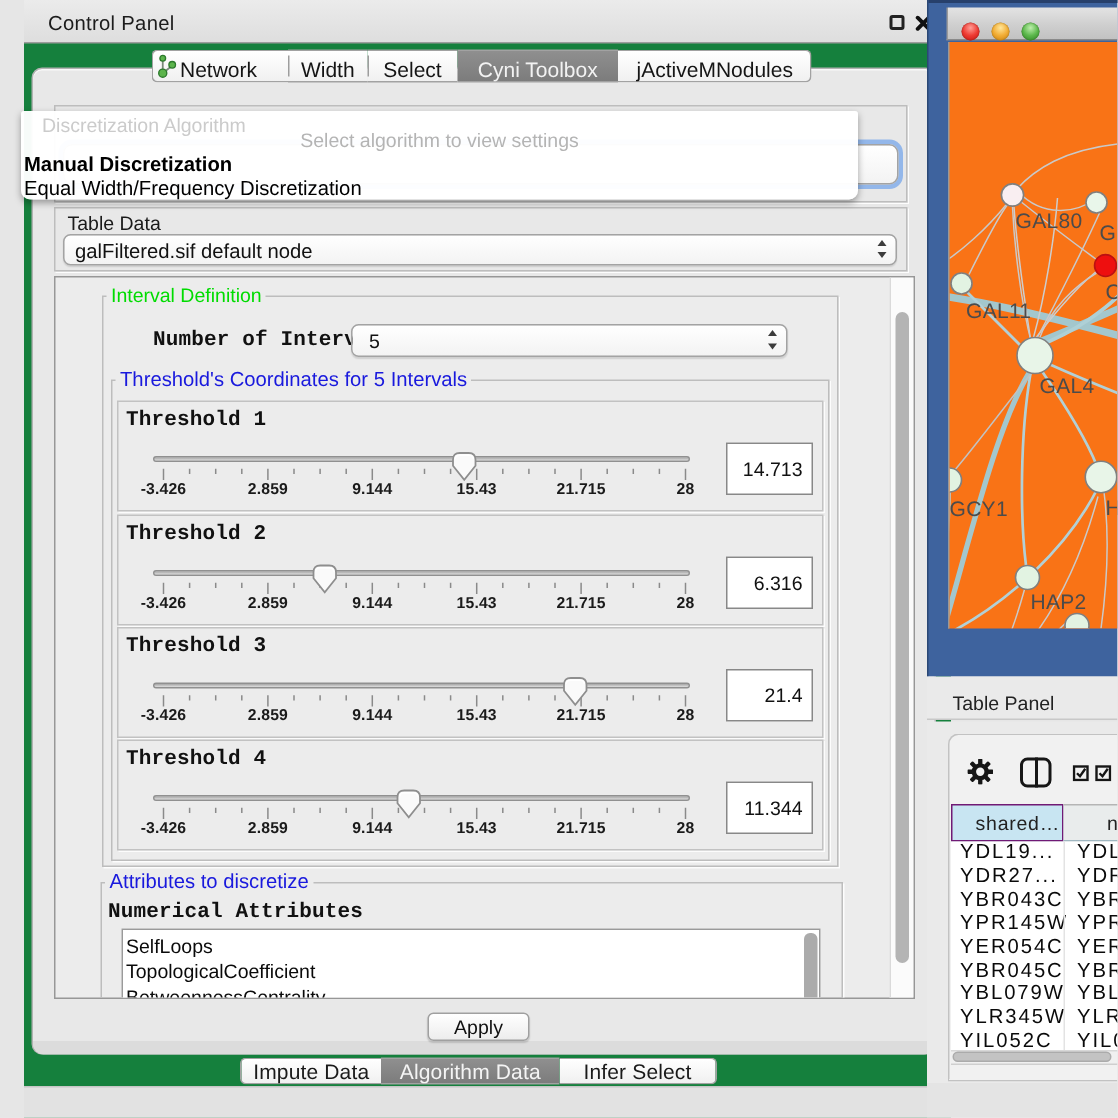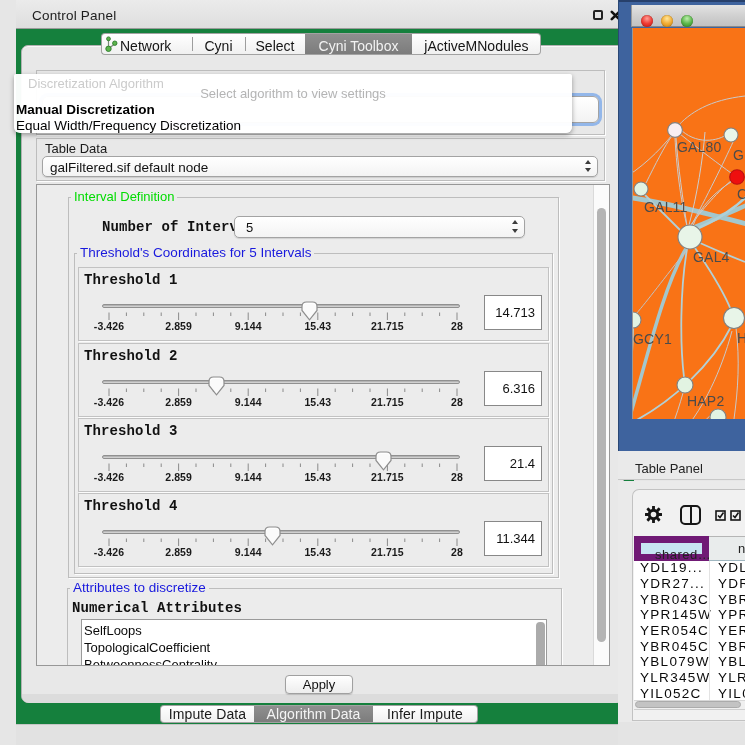--- a/index.html
+++ b/index.html
@@ -48,21 +48,21 @@
   <div class="abs" style="left:229px;top:37px;width:1px;height:14px;background:#9d9d9d;"></div>
   <div class="seg dark" style="left:289px;top:33px;width:107px;height:22px;"></div>
   <div class="seg" style="left:396px;top:33px;width:129px;height:22px;border-right:1px solid #a2a2a2;border-radius:0 4px 4px 0;"></div>
   <svg class="abs" style="left:89px;top:36px;" width="13" height="16" viewBox="0 0 13 16">
     <path d="M3.5 3 L3.5 13 M4.5 12 L9.5 8" stroke="#7a8a7a" stroke-width="1.2" fill="none"></path>
     <circle cx="3.5" cy="2.8" r="1.9" fill="#5cb44c" stroke="#2d7a2d" stroke-width="0.9"></circle>
     <circle cx="9.8" cy="7.2" r="2.2" fill="#5cb44c" stroke="#2d7a2d" stroke-width="0.9"></circle>
     <circle cx="3.5" cy="12.8" r="2.7" fill="#5cb44c" stroke="#2d7a2d" stroke-width="0.9"></circle>
   </svg>
   <div class="abs" style="left:104px;top:38px;font-size:14px;color:#151515;">Network</div>
-  <div class="abs" style="left:176px;top:38px;width:53px;text-align:center;font-size:14px;color:#151515;">Cyni</div>
+  <div class="abs" style="left:176px;top:38px;width:53px;text-align:center;font-size:14px;color:#151515;">Width</div>
   <div class="abs" style="left:229px;top:38px;width:60px;text-align:center;font-size:14px;color:#151515;">Select</div>
   <div class="abs" style="left:289px;top:38px;width:107px;text-align:center;font-size:14px;color:#f2f2f2;">Cyni Toolbox</div>
   <div class="abs" style="left:396px;top:38px;width:129px;text-align:center;font-size:14px;color:#151515;">jActiveMNodules</div>
 
   <div class="abs etched" style="left:20px;top:70px;width:569px;height:65px;"></div>
   <div class="combo" style="left:26px;top:96px;width:557px;height:27px;border-radius:6px;box-shadow:0 0 0 3px rgba(90,150,235,0.6);"></div>
 
   <div class="abs etched" style="left:20px;top:138px;width:569px;height:43px;"></div>
   <div class="abs" style="left:27px;top:141px;font-size:13px;color:#1a1a1a;background:#e8e8e8;padding:0 2px;">Table Data</div>
   <div class="combo" style="left:26px;top:156px;width:556px;height:21px;">
@@ -243,21 +243,21 @@
     <div class="abs" style="right:0;top:0;width:16px;height:481px;background:#fbfbfb;border-left:1px solid #dadada;"></div>
     <div class="abs" style="right:3px;top:23px;width:9px;height:434px;background:#b4b4b4;border-radius:5px;"></div>
   </div>
 
   <div class="abs" style="left:6px;top:694px;width:601px;height:9px;background:#dcdcdc;border-radius:0 0 7px 7px;"></div>
 
   <div class="abs" style="left:269px;top:675px;width:68px;height:19px;background:linear-gradient(#ffffff,#ededed);border:1px solid #a0a0a0;border-radius:4px;text-align:center;font-size:13px;color:#111;line-height:17px;box-shadow:0 1px 1px rgba(0,0,0,0.15);">Apply</div>
 
   <div class="seg" style="left:144px;top:705px;width:94px;height:18px;border-left:1px solid #a2a2a2;border-radius:4px 0 0 4px;line-height:17px;">Impute Data</div>
   <div class="seg dark" style="left:238px;top:705px;width:119px;height:18px;line-height:17px;">Algorithm Data</div>
-  <div class="seg" style="left:357px;top:705px;width:105px;height:18px;border-right:1px solid #a2a2a2;border-radius:0 4px 4px 0;line-height:17px;">Infer Impute</div>
+  <div class="seg" style="left:357px;top:705px;width:105px;height:18px;border-right:1px solid #a2a2a2;border-radius:0 4px 4px 0;line-height:17px;">Infer Select</div>
 
   <div class="abs" style="left:0;top:724px;width:618px;height:21px;background:#e2e2e2;border-top:1px solid #c6c6c6;"></div>
 </div>
 
 <div class="abs" id="popup" style="left:14px;top:74px;width:558px;height:59px;background:rgba(255,255,255,0.97);border-radius:2px 2px 6px 6px;box-shadow:0 2px 5px rgba(0,0,0,0.35);">
   <div style="position:absolute;left:14px;top:2px;font-size:13px;color:#cbcbcb;">Discretization Algorithm</div>
   <div style="position:absolute;left:0;top:12px;width:100%;text-align:center;font-size:13px;color:#b4b4b4;">Select algorithm to view settings</div>
   <div style="position:absolute;left:2px;top:28px;font-size:13.5px;font-weight:bold;color:#000;">Manual Discretization</div>
   <div style="position:absolute;left:2px;top:44px;font-size:13.5px;color:#000;">Equal Width/Frequency Discretization</div>
 </div>
@@ -355,21 +355,21 @@
   <div style="position:absolute;left:56.5px;top:15px;width:2.5px;height:20px;background:#161616;"></div>
   <svg style="position:absolute;left:82px;top:20px;" width="11" height="11" viewBox="0 0 11 11">
       <rect x="1" y="1" width="9" height="9" fill="none" stroke="#161616" stroke-width="1.6"></rect>
       <path d="M3 5.5 L5 7.5 L8.5 2.5" stroke="#161616" stroke-width="1.6" fill="none"></path>
     </svg>
   <svg style="position:absolute;left:97px;top:20px;" width="11" height="11" viewBox="0 0 11 11">
       <rect x="1" y="1" width="9" height="9" fill="none" stroke="#161616" stroke-width="1.6"></rect>
       <path d="M3 5.5 L5 7.5 L8.5 2.5" stroke="#161616" stroke-width="1.6" fill="none"></path>
     </svg>
 
-  <div style="position:absolute;left:1px;top:46px;width:75px;height:25px;background:#c8e5f2;border:7px solid #701a75;font-size:13px;letter-spacing:0.5px;color:#222;text-align:center;line-height:24px;padding-left:14px;">shared…</div>
+  <div style="position:absolute;left:1px;top:46px;width:75px;height:25px;background:#c8e5f2;border:1px solid #701a75;font-size:13px;letter-spacing:0.5px;color:#222;text-align:center;line-height:24px;padding-left:14px;">shared…</div>
   <div style="position:absolute;left:76px;top:46px;width:37px;height:25px;background:#e9ecec;border-top:1px solid #b5b5b5;border-bottom:1px solid #9fb6c0;font-size:13px;letter-spacing:0.5px;color:#222;padding-left:29px;line-height:24px;">n</div>
 
   <div style="position:absolute;left:1px;top:71px;width:112px;height:139px;background:#fff;overflow:hidden;">
     <div class="trow" style="left:6px;top:-0.8px;width:104px;line-height:16px;">YDL19...<span style="position:absolute;left:78px;">YDL1</span></div>
     <div class="trow" style="left:6px;top:14.9px;width:104px;line-height:16px;">YDR27...<span style="position:absolute;left:78px;">YDR2</span></div>
     <div class="trow" style="left:6px;top:30.6px;width:104px;line-height:16px;">YBR043C<span style="position:absolute;left:78px;">YBR0</span></div>
     <div class="trow" style="left:6px;top:46.3px;width:104px;line-height:16px;">YPR145W<span style="position:absolute;left:78px;">YPR1</span></div>
     <div class="trow" style="left:6px;top:62.0px;width:104px;line-height:16px;">YER054C<span style="position:absolute;left:78px;">YER0</span></div>
     <div class="trow" style="left:6px;top:77.7px;width:104px;line-height:16px;">YBR045C<span style="position:absolute;left:78px;">YBR0</span></div>
     <div class="trow" style="left:6px;top:93.4px;width:104px;line-height:16px;">YBL079W<span style="position:absolute;left:78px;">YBL0</span></div>

